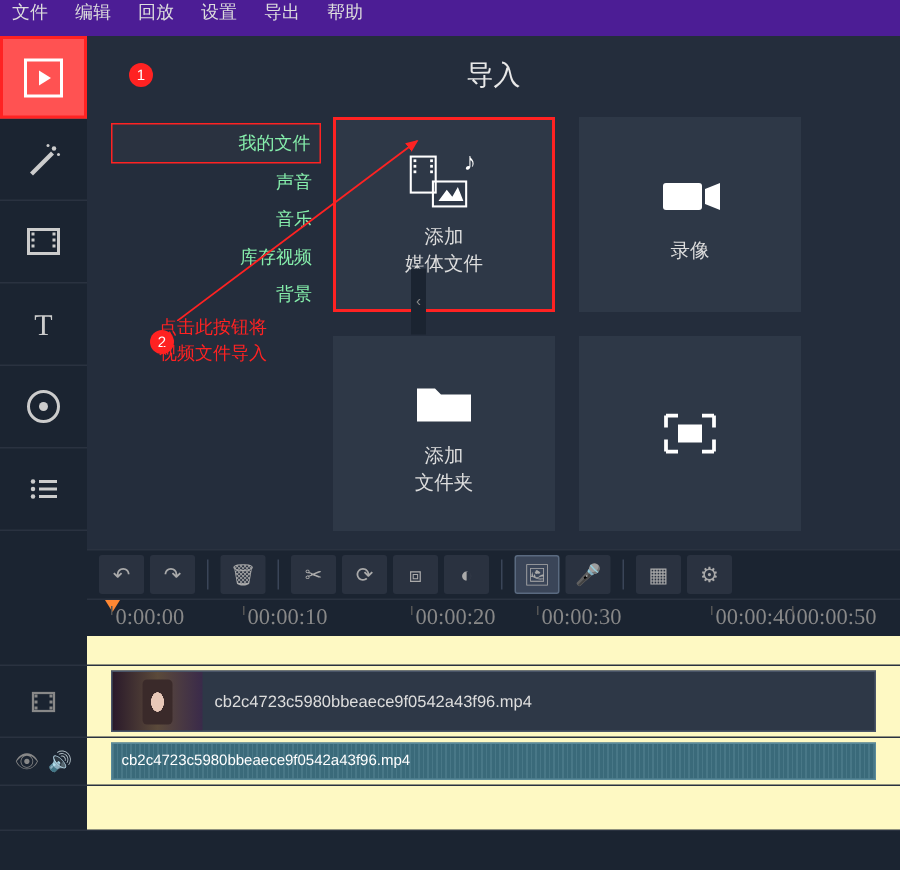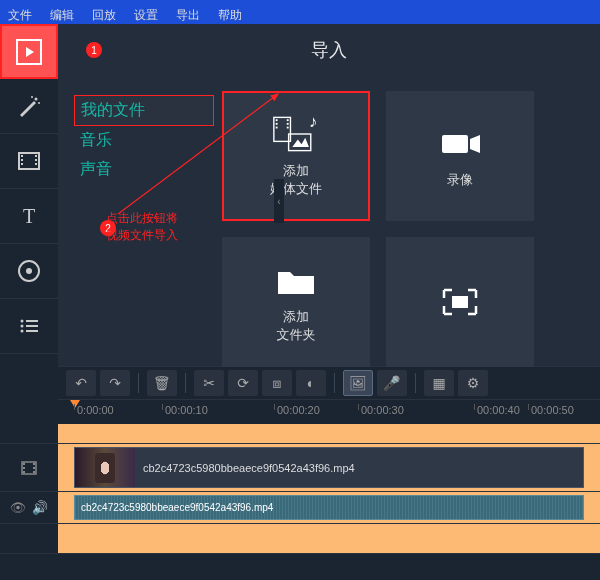--- a/index.html
+++ b/index.html
@@ -1,59 +1,59 @@
 <!DOCTYPE html>
 <html><head>
 <meta charset="utf-8">
 <style>
 * { margin: 0; padding: 0; box-sizing: border-box; }
 body { width: 600px; height: 580px; background: #1b2431; font-family: "Microsoft YaHei", sans-serif; color: #ccc; font-size: 12px; overflow: hidden; position: relative; }
 
-.menubar { height: 24px; background: #1d4ed8; display: flex; align-items: flex-end; padding: 0 8px; gap: 18px; font-size: 12px; }
+.menubar { height: 24px; background: #4c1d95; display: flex; align-items: flex-start; padding: 0 8px; gap: 18px; font-size: 12px; }
 .menubar span { cursor: pointer; color: #ddd; }
 
 .container { display: flex; height: 342px; }
 
 .left-rail { width: 58px; background: #1b2431; display: flex; flex-direction: column; }
 .rail-item { height: 55px; display: flex; align-items: center; justify-content: center; border-bottom: 1px solid #2a3240; }
 .rail-item.active { background: #ff5252; border: 2px solid #ff2222; }
 .rail-icon { width: 28px; height: 28px; display: flex; align-items: center; justify-content: center; }
 
 .import-panel { flex: 1; background: #242d3c; padding: 8px 16px 12px 16px; position: relative; }
-.panel-title { text-align: center; font-size: 18px; color: #e8e8e8; margin: 6px 0 29px 0; font-weight: normal; }
+.panel-title { text-align: center; font-size: 18px; color: #e8e8e8; margin: 6px 0 16px 0; font-weight: normal; }
 
 .panel-body { display: flex; gap: 4px; }
 .sidemenu { width: 140px; padding-top: 4px; }
-.sidemenu-item { padding: 4px 6px; font-size: 16px; color: #14b8a6; cursor: pointer; }
+.sidemenu-item { padding: 4px 6px; font-size: 12px; color: #86efac; cursor: pointer; text-align: right; }
 .sidemenu-item.hl { border: 1px solid #ff2222; background: #2a3240; }
 .collapse-handle { position: absolute; left: 216px; top: 155px; width: 10px; height: 44px; background: #1b2431; display: flex; align-items: center; justify-content: center; font-size: 10px; cursor: pointer; color:#888; }
 
 .tiles { flex: 1; display: grid; grid-template-columns: 148px 148px; grid-template-rows: 130px 130px; gap: 16px; padding-left: 4px; }
 .tile { background: #2e3847; display: flex; flex-direction: column; align-items: center; justify-content: center; gap: 8px; cursor: pointer; }
 .tile.hl { border: 2px solid #ff2222; }
 .tile-label { font-size: 13px; color: #ddd; text-align: center; line-height: 1.4; white-space: pre-line; }
 .tile-icon { width: 48px; height: 40px; display: flex; align-items: center; justify-content: center; }
 
 .badge { position: absolute; width: 16px; height: 16px; border-radius: 50%; background: #ff2222; color: #fff; font-size: 10px; display: flex; align-items: center; justify-content: center; }
 .anno-text { position: absolute; color: #ff2222; font-size: 12px; line-height: 1.4; text-align: center; }
 
 .toolbar { height: 34px; background: #1b2431; display: flex; align-items: center; padding: 0 8px; gap: 4px; border-top: 1px solid #2a3240; border-bottom: 1px solid #2a3240; margin-left: 58px; }
 .tbtn { width: 30px; height: 26px; background: #2a3240; display: flex; align-items: center; justify-content: center; border-radius: 2px; cursor: pointer; color: #aaa; font-size: 14px; }
 .tbtn.on { background: #3a4558; border: 1px solid #5a6a80; }
 .tsep { width: 1px; height: 20px; background: #3a4558; margin: 0 4px; }
 
-.ruler { height: 24px; background: #1b2431; margin-left: 58px; position: relative; font-size: 11px; color: #888; }
+.ruler { height: 24px; background: #1b2431; margin-left: 58px; position: relative; font-size: 15px; color: #888; font-family: Liberation Serif, serif; }
 .ruler-tick { position: absolute; top: 4px; border-left: 1px solid #555; height: 6px; padding-left: 2px; }
 .playhead { position: absolute; top: 0; width: 0; height: 0; border-left: 5px solid transparent; border-right: 5px solid transparent; border-top: 8px solid #ff8833; }
 
 .timeline { background: #1b2431; margin-left: 0; position: relative; }
 .track-row { display: flex; height: 48px; border-bottom: 1px solid #2a3240; align-items: center; }
 .track-row.audio { height: 32px; }
 .track-head { width: 58px; display: flex; align-items: center; justify-content: center; gap: 6px; color: #888; }
-.track-body { flex: 1; background: #fdba74; height: 100%; position: relative; }
+.track-body { flex: 1; background: #fef9c3; height: 100%; position: relative; }
 .clip { position: absolute; top: 3px; bottom: 3px; background: #2e3847; border: 1px solid #4a5568; display: flex; align-items: center; font-size: 11px; color: #ddd; overflow: hidden; }
 .clip-thumb { width: 60px; height: 100%; background: linear-gradient(90deg, #2a1a2a, #5b4a3a, #3a2a4a); flex-shrink: 0; display:flex; align-items:center; justify-content:center; }
 .clip-thumb::after { content:""; width:20px; height:30px; background: radial-gradient(ellipse at center, #e8c8b8 30%, #3a2a2a 31%); border-radius:3px; }
 .clip-name { padding: 0 8px; }
 .audio-clip { position: absolute; top: 3px; bottom: 3px; background: #3a6a7a; border: 1px solid #5a8a9a; display: flex; align-items: center; font-size: 10px; color: #fff; padding: 0 6px; overflow:hidden; }
 .waveform { position:absolute; inset:0; background: repeating-linear-gradient(90deg, rgba(200,240,255,.2) 0 1px, transparent 1px 3px); opacity:.5; }
 
 svg { display: block; }
 .arrow { position:absolute; pointer-events:none; }
 </style>
@@ -131,22 +131,24 @@
       </span>
     </div>
   </div>
 
   <div class="import-panel">
     <div class="panel-title">导入</div>
 
     <div class="panel-body">
       <div class="sidemenu">
         <div class="sidemenu-item hl">我的文件</div>
+        <div class="sidemenu-item">声音</div>
         <div class="sidemenu-item">音乐</div>
-        <div class="sidemenu-item">声音</div>
+        <div class="sidemenu-item">库存视频</div>
+        <div class="sidemenu-item">背景</div>
       </div>
 
       <div class="collapse-handle">
         <span>‹</span>
       </div>
 
       <div class="tiles">
         <div class="tile hl">
           <span class="tile-icon">
             <svg width="52" height="44" viewBox="0 0 52 44">

